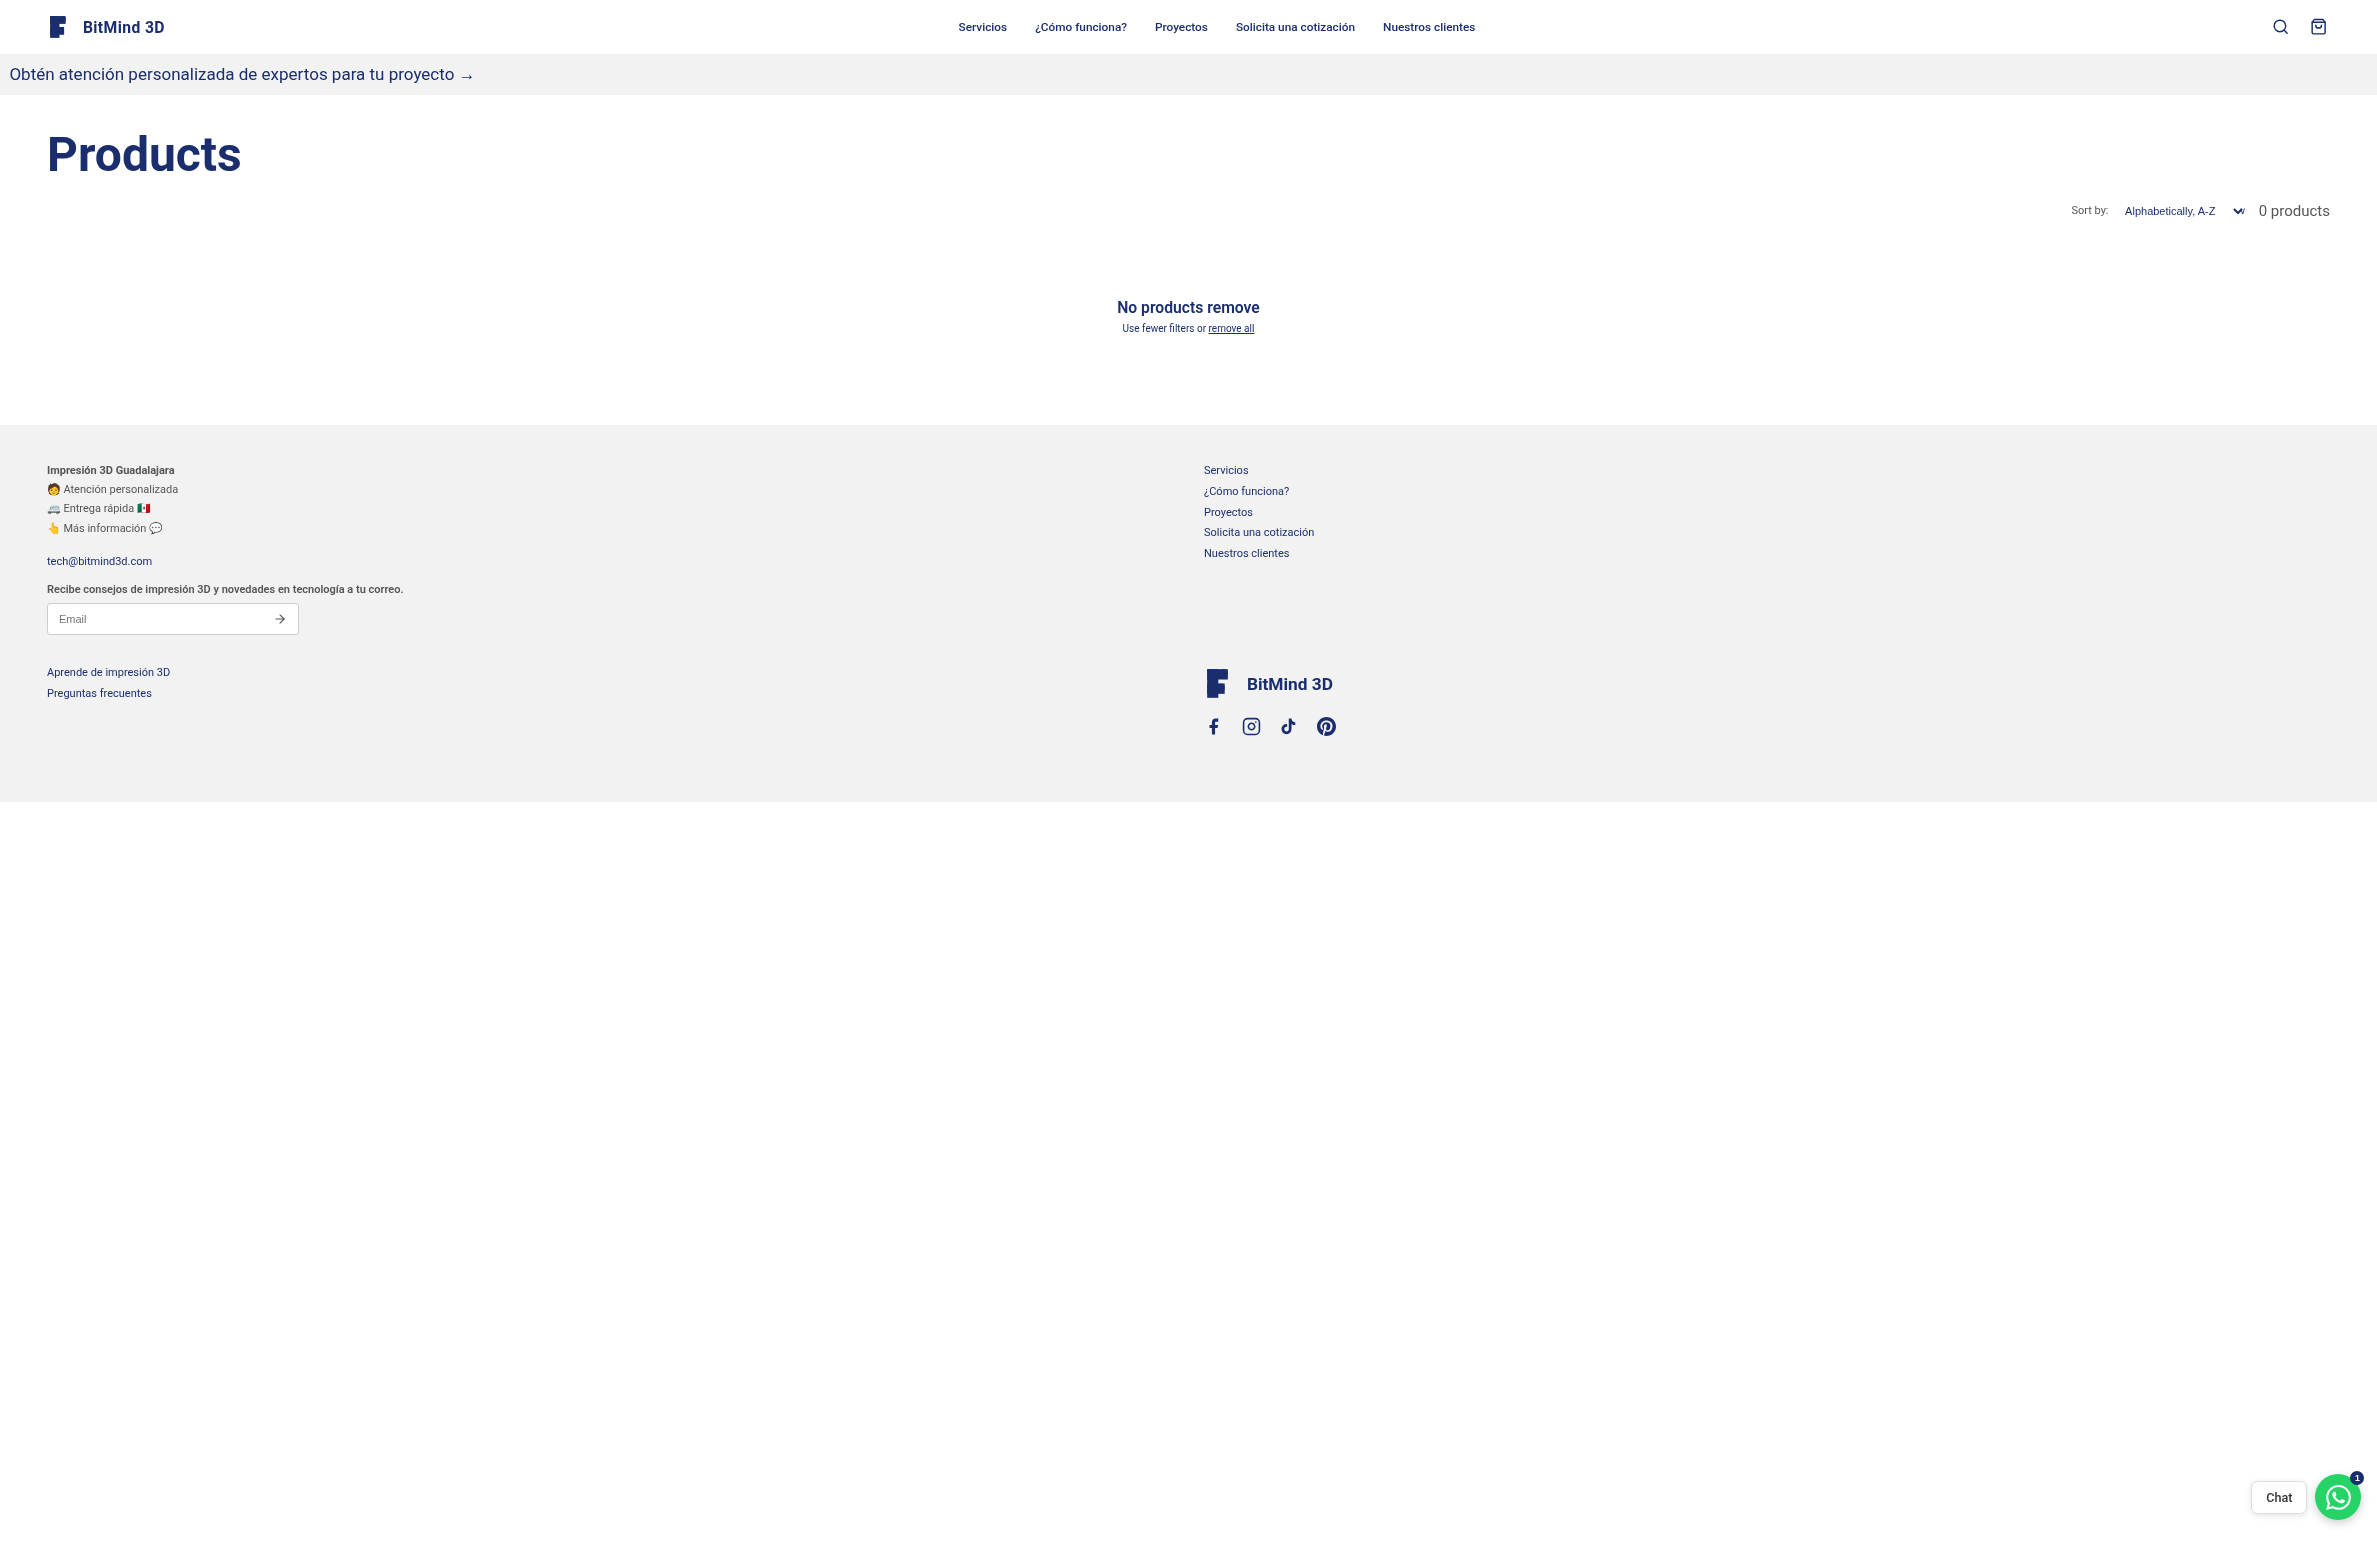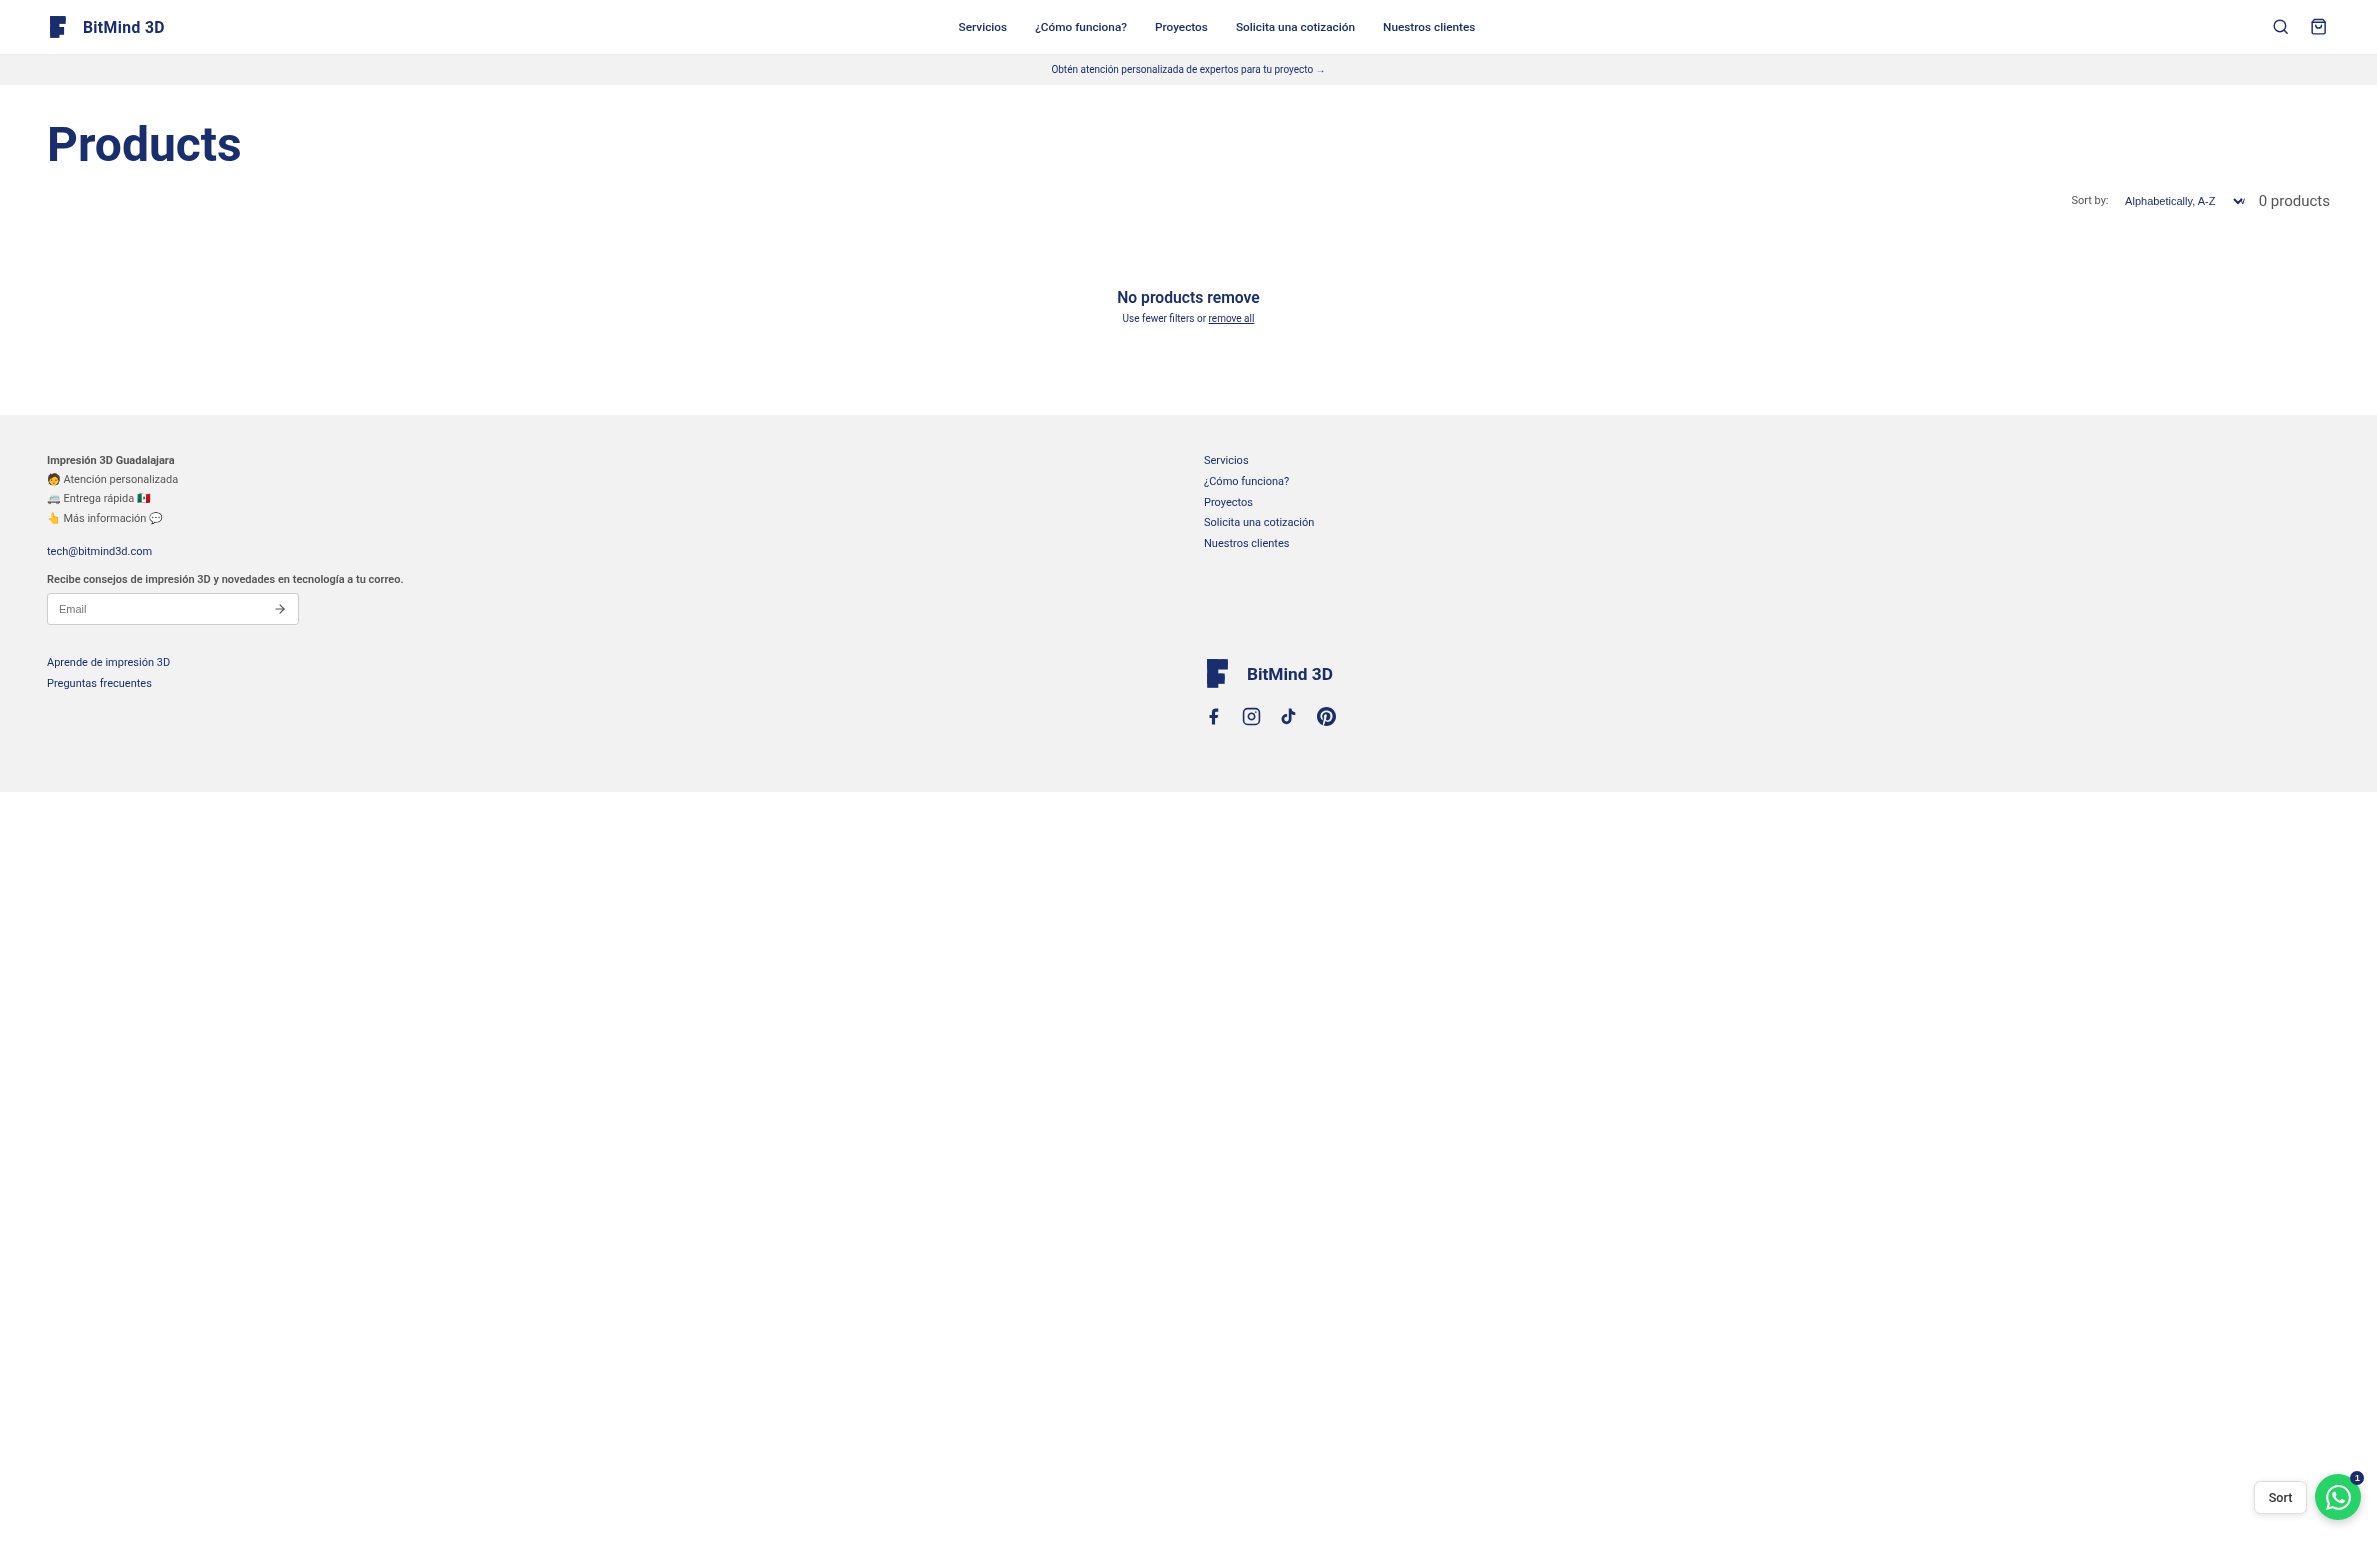--- a/index.html
+++ b/index.html
@@ -51,23 +51,22 @@
       font-size: 15.7px;
       display: flex;
       align-items: center;
       justify-content: center;
       padding: 3.1px;
     }
 
     
     .announcement-bar {
       background: #f2f2f2;
-      text-align: center;
       padding: 9.4px;
-      font-size: 10px;
+      font-size: 17px;
       color: #1a2e6e;
     }
     .announcement-bar a {
       color: #1a2e6e;
       text-decoration: none;
     }
 
     
     main {
       padding: 31px 47px;
@@ -436,21 +435,21 @@
           <svg viewBox="0 0 24 24" width="19" height="19" fill="#1a2e6e">
               <path d="M12 0C5.373 0 0 5.373 0 12c0 5.084 3.163 9.426 7.627 11.174-.105-.949-.2-2.405.042-3.441.218-.937 1.407-5.965 1.407-5.965s-.359-.719-.359-1.782c0-1.668.967-2.914 2.171-2.914 1.023 0 1.518.769 1.518 1.69 0 1.029-.655 2.568-.994 3.995-.283 1.194.599 2.169 1.777 2.169 2.133 0 3.772-2.249 3.772-5.495 0-2.873-2.064-4.882-5.012-4.882-3.414 0-5.418 2.561-5.418 5.207 0 1.031.397 2.138.893 2.738a.36.36 0 01.083.345l-.333 1.36c-.053.22-.174.267-.402.161-1.499-.698-2.436-2.889-2.436-4.649 0-3.785 2.75-7.262 7.929-7.262 4.163 0 7.398 2.967 7.398 6.931 0 4.136-2.607 7.464-6.227 7.464-1.216 0-2.359-.632-2.75-1.378l-.748 2.853c-.271 1.043-1.002 2.35-1.492 3.146C9.57 23.812 10.763 24 12 24c6.627 0 12-5.373 12-12S18.627 0 12 0z"></path>
             </svg>
         </a>
       </div>
     </div>
   </div>
 </footer>
 
 <div class="chat-widget">
-  <div class="chat-label-bubble">Sort</div>
+  <div class="chat-label-bubble">Chat</div>
   <button class="whatsapp-btn" aria-label="WhatsApp Chat">
     <svg viewBox="0 0 24 24" xmlns="http://www.w3.org/2000/svg">
       <path d="M17.472 14.382c-.297-.149-1.758-.867-2.03-.967-.273-.099-.471-.148-.67.15-.197.297-.767.966-.94 1.164-.173.199-.347.223-.644.075-.297-.15-1.255-.463-2.39-1.475-.883-.788-1.48-1.761-1.653-2.059-.173-.297-.018-.458.13-.606.134-.133.298-.347.446-.52.149-.174.198-.298.298-.497.099-.198.05-.371-.025-.52-.075-.149-.669-1.612-.916-2.207-.242-.579-.487-.5-.669-.51-.173-.008-.371-.01-.57-.01-.198 0-.52.074-.792.372-.272.297-1.04 1.016-1.04 2.479 0 1.462 1.065 2.875 1.213 3.074.149.198 2.096 3.2 5.077 4.487.709.306 1.262.489 1.694.625.712.227 1.36.195 1.871.118.571-.085 1.758-.719 2.006-1.413.248-.694.248-1.289.173-1.413-.074-.124-.272-.198-.57-.347m-5.421 7.403h-.004a9.87 9.87 0 01-5.031-1.378l-.361-.214-3.741.982.998-3.648-.235-.374a9.86 9.86 0 01-1.51-5.26c.001-5.45 4.436-9.884 9.888-9.884 2.64 0 5.122 1.03 6.988 2.898a9.825 9.825 0 012.893 6.994c-.003 5.45-4.437 9.884-9.885 9.884m8.413-18.297A11.815 11.815 0 0012.05 0C5.495 0 .16 5.335.157 11.892c0 2.096.547 4.142 1.588 5.945L.057 24l6.305-1.654a11.882 11.882 0 005.683 1.448h.005c6.554 0 11.89-5.335 11.893-11.893a11.821 11.821 0 00-3.48-8.413Z"></path>
     </svg>
     <span class="chat-badge">1</span>
   </button>
 </div>
 
 
 </body></html>

